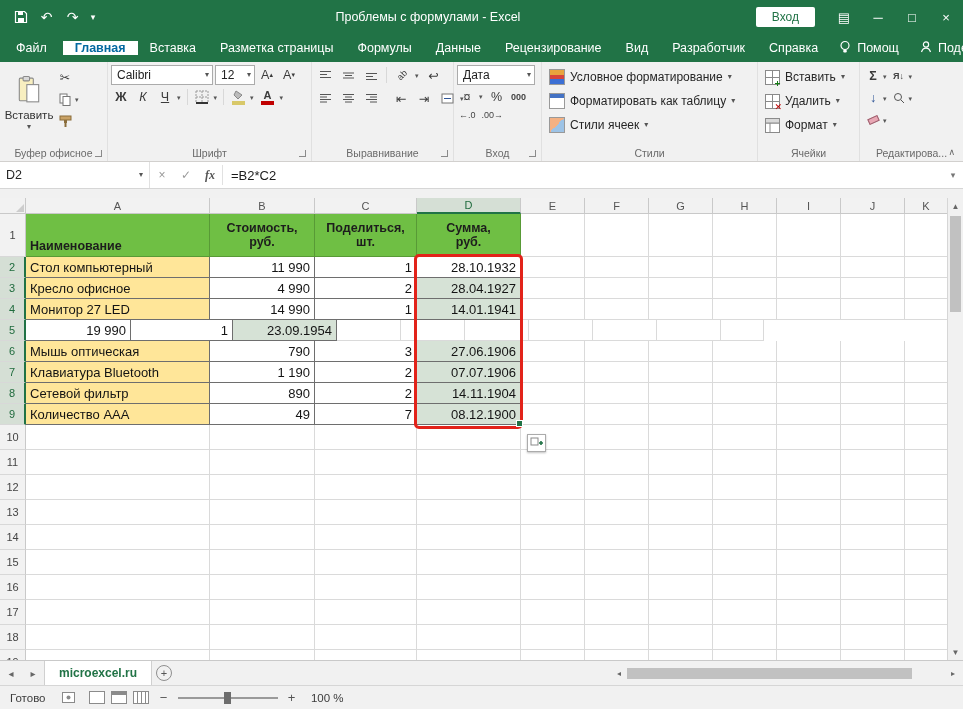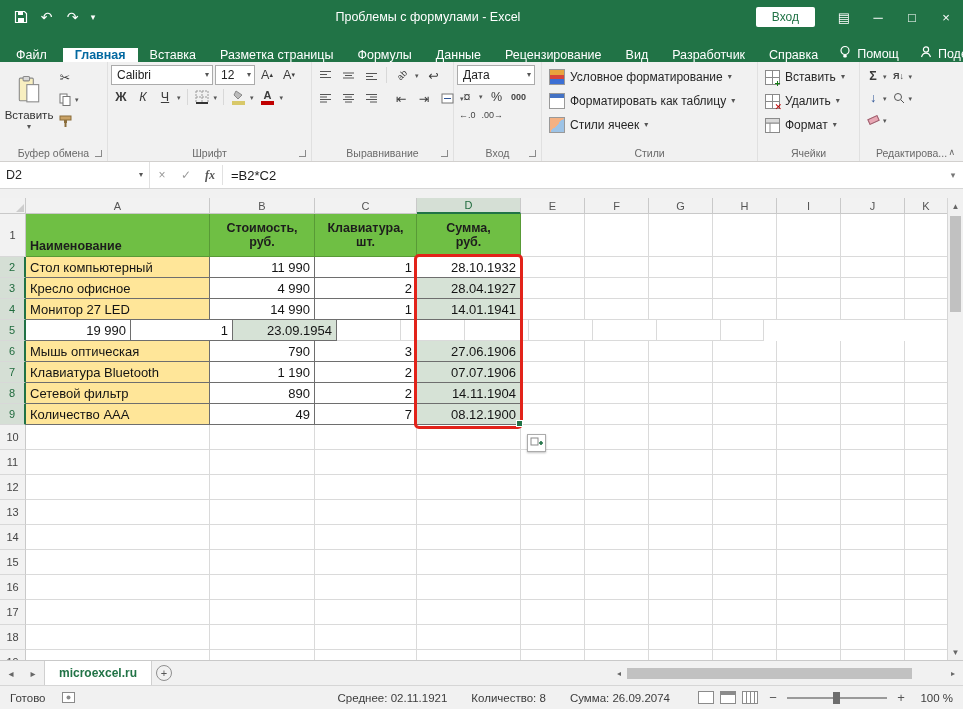--- a/index.html
+++ b/index.html
@@ -11,21 +11,21 @@
   .titlebar{height:34px;background:var(--accent-green,#217346);display:flex;align-items:center;color:#fff;flex:0 0 auto}
   .qat{display:flex;align-items:center;gap:1px;padding-left:8px}
   .qbtn{width:25px;height:26px;display:flex;align-items:center;justify-content:center;font-size:14px;color:#fff;cursor:default}
   .qbtn.small{width:14px;font-size:9px}
   .title-text{flex:1;text-align:center;font-size:12.5px;white-space:nowrap;overflow:hidden}
   .signin{background:#fff;color:#217346;font-size:12px;padding:3px 16px;border-radius:2px;margin-right:12px;white-space:nowrap}
   .winbtns{display:flex;align-items:stretch;height:34px}
   .winbtn{width:34px;display:flex;align-items:center;justify-content:center;font-size:13px;color:#fff}
 
   
-  .menubar{height:28px;background:var(--accent-green,#217346);display:flex;align-items:flex-end;color:#fff;flex:0 0 auto}
+  .menubar{height:28px;background:var(--accent-green,#217346);display:flex;align-items:center;color:#fff;flex:0 0 auto}
   .mtab{display:flex;align-items:center;padding:0 12px;font-size:12.5px;white-space:nowrap}
   .mtab.file{padding:0 16px}
   .mtab.active{background:#fff;color:#0369a1;font-weight:bold}
   .mbar-right{margin-left:auto;display:flex;align-items:center;gap:4px;padding-right:10px}
   .mbar-item{display:flex;align-items:center;gap:5px;padding:0 8px;font-size:12.5px;white-space:nowrap}
 
   
   .ribbon{height:100px;background:#F1F1F1;border-bottom:1px solid #D2D0CE;display:flex;position:relative;flex:0 0 auto}
   .rgroup{display:flex;flex-direction:column;border-right:1px solid #E0E0E0;padding:3px 3px 0}
   .rg-content{flex:1;display:flex;align-items:flex-start}
@@ -213,21 +213,21 @@
                 <svg width="13" height="13">
                   <rect x="1" y="1" width="11" height="4" fill="#C8A165" stroke="#8a6d3b"></rect>
                   <rect x="5" y="5" width="3" height="3" fill="#8a6d3b"></rect>
                   <rect x="5.5" y="8" width="2" height="4" fill="#8a6d3b"></rect>
                 </svg>
               </div>
             </div>
         </div>
       </div>
       <div class="rg-label">
-        <span>Буфер обмена</span>
+        <span>Буфер офисное</span>
         <span class="launcher"></span>
       </div>
     </div>
 
     <div class="rgroup" style="width:204px">
       <div class="rg-content col">
         <div class="font-row">
           <div class="combo" style="width:102px">
               <span>Calibri</span>
               <span class="caret">▾</span>
@@ -479,21 +479,21 @@
           <div class="ch" style="width: 64px; flex: 0 0 64px;">I</div>
           <div class="ch" style="width: 64px; flex: 0 0 64px;">J</div>
           <div class="ch" style="width: 43px; flex: 0 0 43px;">K</div>
         </div>
       <div id="grid-rows">
           <div class="grid-row" style="height: 43px;">
             <div class="rh">1</div>
             <div class="cell hdr-cell a1" style="width: 184px; flex: 0 0 184px;">Наименование</div>
             <div class="cell hdr-cell" style="width: 105px; flex: 0 0 105px;">Стоимость,
 руб.</div>
-            <div class="cell hdr-cell" style="width: 102px; flex: 0 0 102px;">Клавиатура,
+            <div class="cell hdr-cell" style="width: 102px; flex: 0 0 102px;">Поделиться,
 шт.</div>
             <div class="cell hdr-cell" style="width: 104px; flex: 0 0 104px;">Сумма,
 руб.</div>
             <div class="cell" style="width: 64px; flex: 0 0 64px;"></div>
             <div class="cell" style="width: 64px; flex: 0 0 64px;"></div>
             <div class="cell" style="width: 64px; flex: 0 0 64px;"></div>
             <div class="cell" style="width: 64px; flex: 0 0 64px;"></div>
             <div class="cell" style="width: 64px; flex: 0 0 64px;"></div>
             <div class="cell" style="width: 64px; flex: 0 0 64px;"></div>
             <div class="cell" style="width: 43px; flex: 0 0 43px;"></div>
@@ -785,25 +785,20 @@
   </div>
 
   <div class="statusbar">
     <span class="smode">Готово</span>
     <span class="macro-icon">
         <svg width="13" height="11">
           <rect x="0.5" y="0.5" width="12" height="10" fill="#fff" stroke="#8a8a8a"></rect>
           <circle cx="6.5" cy="5.5" r="2" fill="#8a8a8a"></circle>
         </svg>
       </span>
-    <div class="aggs">
-      <span>Среднее: 02.11.1921</span>
-      <span>Количество: 8</span>
-      <span>Сумма: 26.09.2074</span>
-    </div>
     <div class="views">
       <div class="vicon"></div>
       <div class="vicon layout"></div>
       <div class="vicon pbreak"></div>
     </div>
     <div class="zoom">
       <span class="zbtn">−</span>
       <div class="ztrack">
           <div class="zthumb"></div>
         </div>

